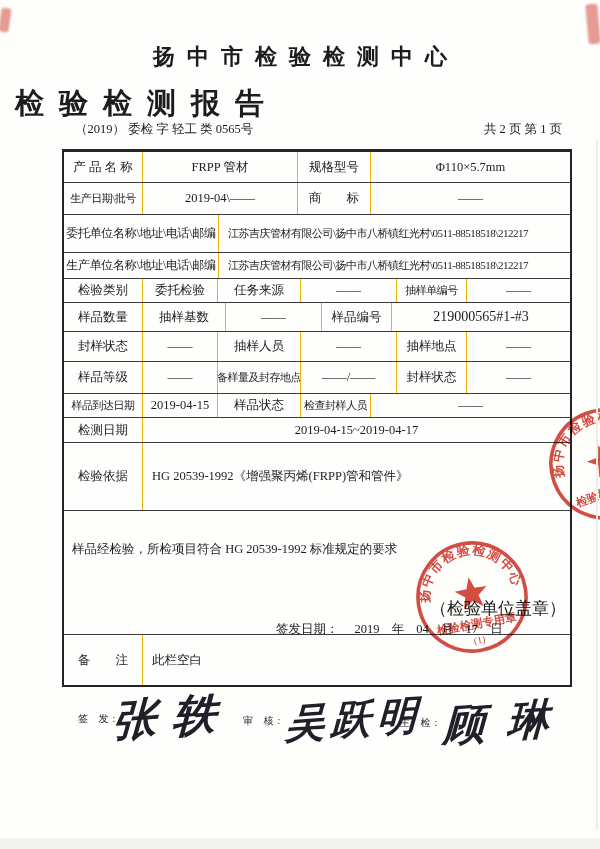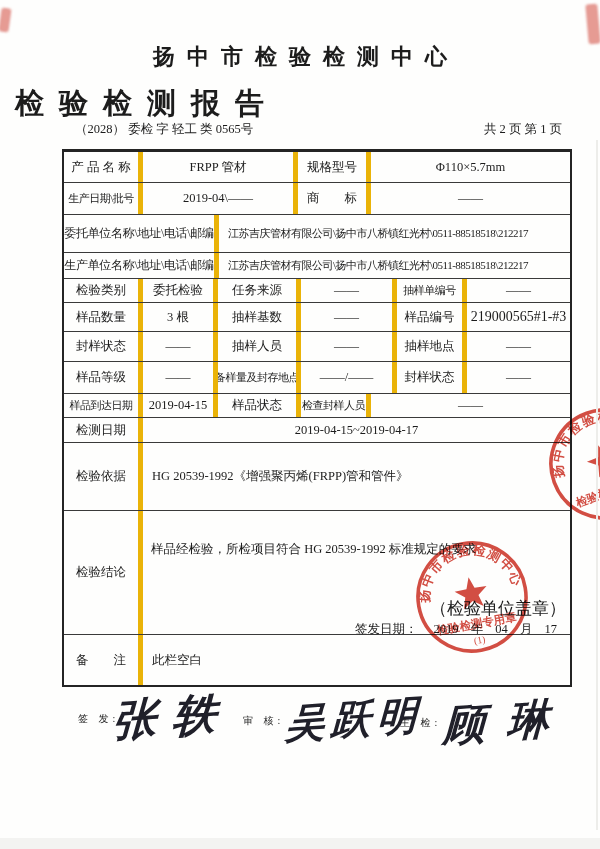--- a/index.html
+++ b/index.html
@@ -13,21 +13,21 @@
        font-size:22px;font-weight:bold;letter-spacing:12px;text-indent:12px;}
   .title{position:absolute;top:84px;left:0;right:0;text-align:left;
        font-size:29px;font-weight:bold;letter-spacing:15px;text-indent:15px;}
   .refline{position:absolute;top:121px;left:75px;right:38px;display:flex;
        justify-content:space-between;font-size:12.5px;}
   
   .tbl{position:absolute;left:62px;top:149px;width:506px;
        border:2px solid #242424;border-top-width:3px;background:transparent;}
   .row{display:flex;border-bottom:1px solid #3a3a3a;box-sizing:border-box;}
   .row:last-child{border-bottom:none;}
-  .cell{border-right:5px solid #eab308;box-sizing:border-box;display:flex;
+  .cell{border-right:1px solid #eab308;box-sizing:border-box;display:flex;
         align-items:center;justify-content:center;text-align:center;
         font-size:12.5px;padding:1px 3px;overflow:hidden;white-space:nowrap;}
   .cell.last{border-right:none;}
   .cell.left{justify-content:flex-start;text-align:left;padding-left:9px;}
   .tight{font-size:11px;letter-spacing:-0.5px;}
   .tiny{font-size:12px;letter-spacing:-0.3px;}
   .num{font-size:14px;}
   
   .f1{width:79px}.f2{width:155px}.f3{width:73px}.f4{flex:1}
   .u1{width:155px}.u2{flex:1}
@@ -49,21 +49,21 @@
   
   .bstrip{position:absolute;left:0;top:838px;width:600px;height:11px;background:#f3f3f1;}
   .redge{position:absolute;left:596px;top:140px;width:2px;height:690px;background:#ededea;}
 </style>
 </head>
 <body>
 
 <div class="org">扬中市检验检测中心</div>
 <div class="title">检验检测报告</div>
 <div class="refline">
-  <span>（2028）  委检 字 轻工 类 0565号</span>
+  <span>（2019）  委检 字 轻工 类 0565号</span>
   <span>共 2 页 第 1 页</span>
 </div>
 
 <div class="tbl">
   <div class="row" style="height:31px">
     <div class="cell f1">产 品 名 称</div>
     <div class="cell f2">FRPP 管材</div>
     <div class="cell f3">规格型号</div>
     <div class="cell f4 last">Φ110×5.7mm</div>
   </div>
@@ -84,21 +84,20 @@
   <div class="row" style="height:24px">
     <div class="cell cl">检验类别</div>
     <div class="cell ca">委托检验</div>
     <div class="cell cb">任务来源</div>
     <div class="cell cc">——</div>
     <div class="cell cd tight">抽样单编号</div>
     <div class="cell ce last">——</div>
   </div>
   <div class="row" style="height:29px">
     <div class="cell cl">样品数量</div>
-    <div class="cell ca">3 根</div>
     <div class="cell cb">抽样基数</div>
     <div class="cell cc">——</div>
     <div class="cell cd">样品编号</div>
     <div class="cell ce last num">219000565#1-#3</div>
   </div>
   <div class="row" style="height:30px">
     <div class="cell cl">封样状态</div>
     <div class="cell ca">——</div>
     <div class="cell cb">抽样人员</div>
     <div class="cell cc">——</div>
@@ -122,21 +121,20 @@
   </div>
   <div class="row" style="height:25px">
     <div class="cell s1">检测日期</div>
     <div class="cell s2 last">2019-04-15~2019-04-17</div>
   </div>
   <div class="row" style="height:68px">
     <div class="cell s1">检验依据</div>
     <div class="cell s2 last left">HG 20539-1992《增强聚丙烯(FRPP)管和管件》</div>
   </div>
   <div class="row" style="height:124px">
-    <div class="cell s1">检验结论</div>
     <div class="cell s2 last concl">
       <div class="concl-text">样品经检验，所检项目符合 HG 20539-1992 标准规定的要求</div>
       <div class="seal-note">（检验单位盖章）</div>
       <div class="sign-date">
         <span>签发日期：</span><span class="dt">2019 年 04 月 17 日</span>
       </div>
     </div>
   </div>
   <div class="row" style="height:50px">
     <div class="cell s1">备　　注</div>

